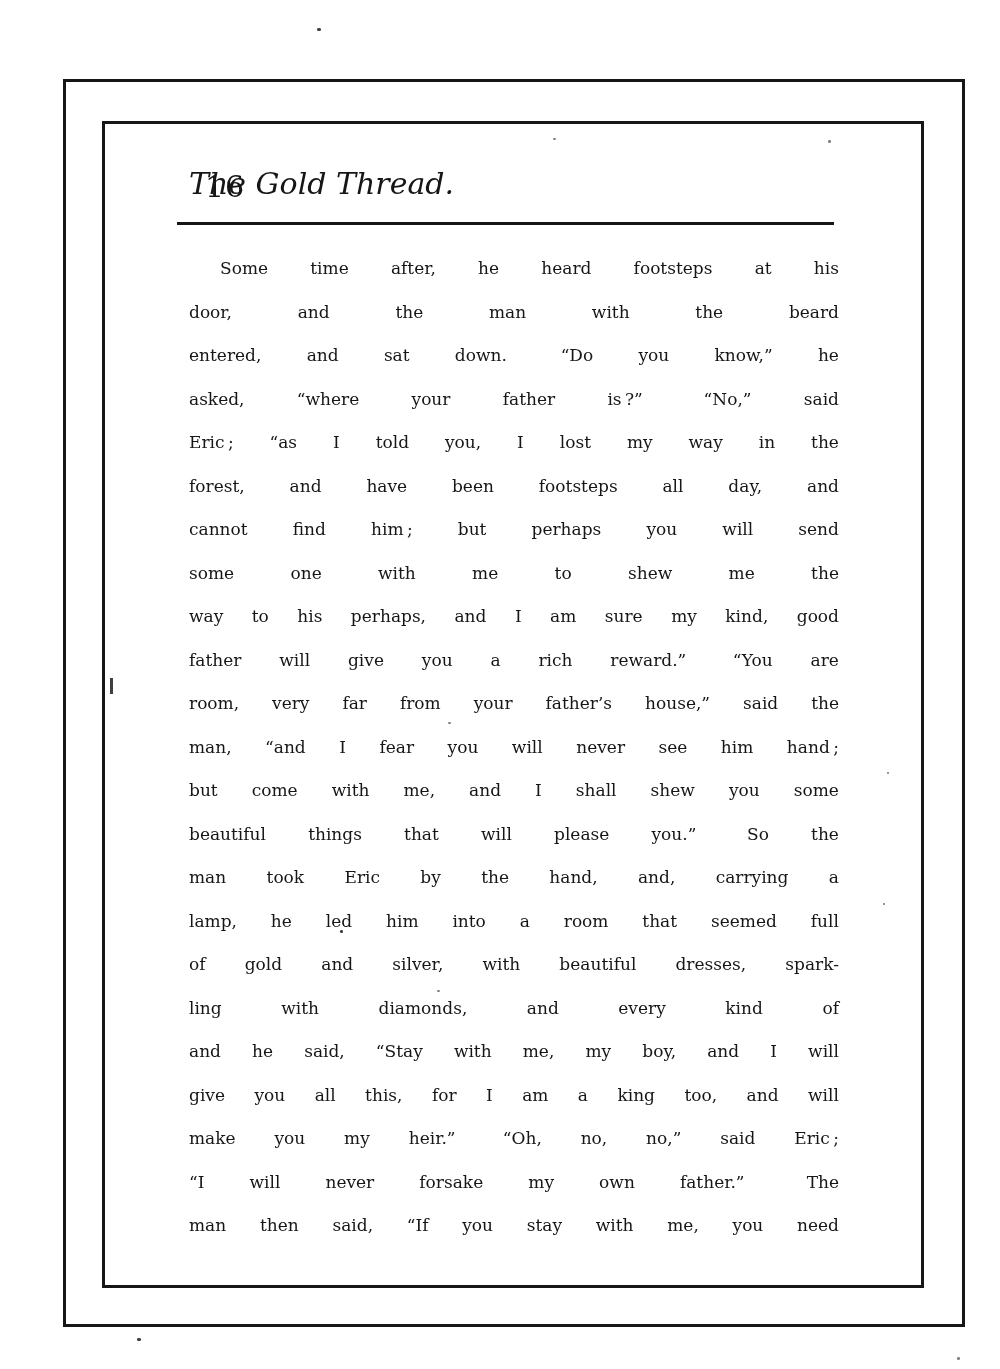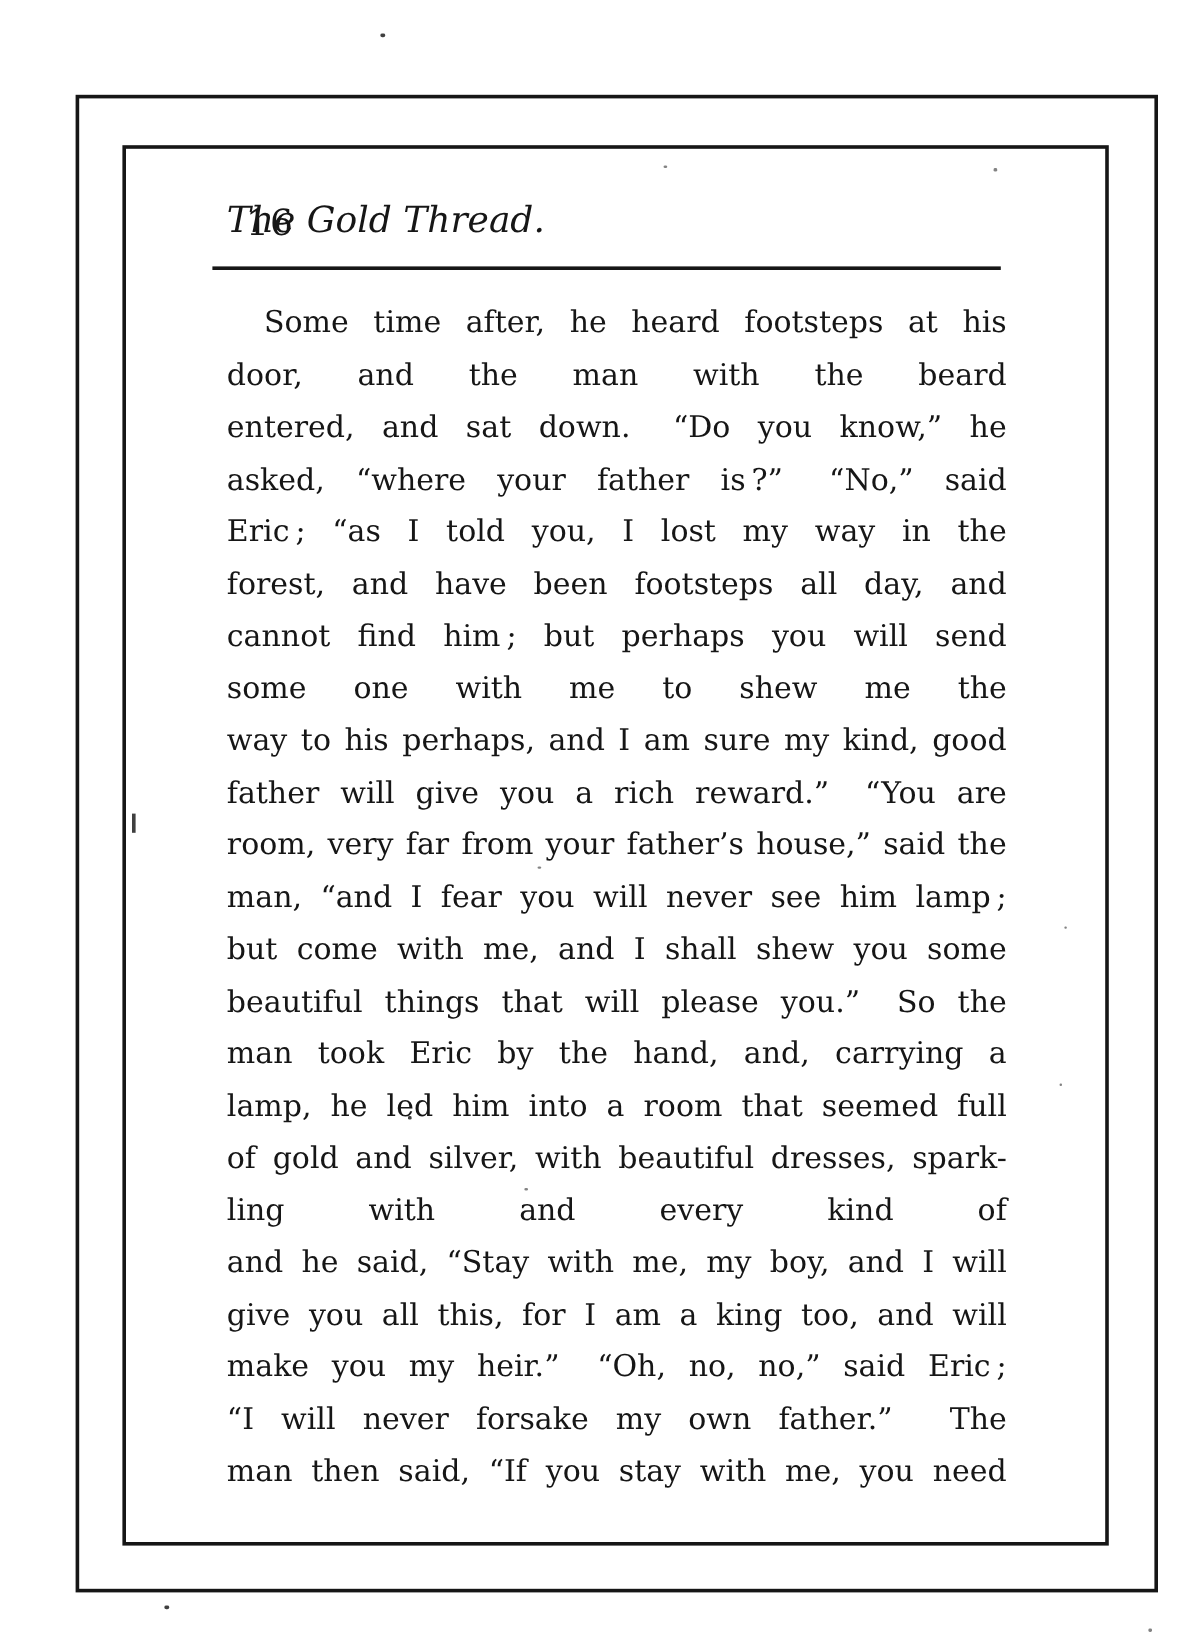--- a/index.html
+++ b/index.html
@@ -58,21 +58,21 @@
   .text-body {
     position: absolute;
     left: 189px; top: 247px;
     width: 650px;
   }
   .line {
     display: flex;
     justify-content: space-between;
     height: 43.5px;
     line-height: 43.5px;
-    font-size: 25px;
+    font-size: 17px;
     white-space: pre;
   }
   .line:first-child { padding-left: 31px; }
   .line span { white-space: pre; }
 
   
   .speck {
     position: absolute;
     background: #1d1d1d;
     border-radius: 40%;
@@ -95,27 +95,27 @@
     <div class="line"><span>door,</span><span>and</span><span>the</span><span>man</span><span>with</span><span>the</span><span>beard</span></div>
     <div class="line"><span>entered,</span><span>and</span><span>sat</span><span>down. </span><span>“Do</span><span>you</span><span>know,”</span><span>he</span></div>
     <div class="line"><span>asked,</span><span>“where</span><span>your</span><span>father</span><span>is ?” </span><span>“No,”</span><span>said</span></div>
     <div class="line"><span>Eric ;</span><span>“as</span><span>I</span><span>told</span><span>you,</span><span>I</span><span>lost</span><span>my</span><span>way</span><span>in</span><span>the</span></div>
     <div class="line"><span>forest,</span><span>and</span><span>have</span><span>been</span><span>footsteps</span><span>all</span><span>day,</span><span>and</span></div>
     <div class="line"><span>cannot</span><span>find</span><span>him ;</span><span>but</span><span>perhaps</span><span>you</span><span>will</span><span>send</span></div>
     <div class="line"><span>some</span><span>one</span><span>with</span><span>me</span><span>to</span><span>shew</span><span>me</span><span>the</span></div>
     <div class="line"><span>way</span><span>to</span><span>his</span><span>perhaps,</span><span>and</span><span>I</span><span>am</span><span>sure</span><span>my</span><span>kind,</span><span>good</span></div>
     <div class="line"><span>father</span><span>will</span><span>give</span><span>you</span><span>a</span><span>rich</span><span>reward.” </span><span>“You</span><span>are</span></div>
     <div class="line"><span>room,</span><span>very</span><span>far</span><span>from</span><span>your</span><span>father’s</span><span>house,”</span><span>said</span><span>the</span></div>
-    <div class="line"><span>man,</span><span>“and</span><span>I</span><span>fear</span><span>you</span><span>will</span><span>never</span><span>see</span><span>him</span><span>lamp ;</span></div>
+    <div class="line"><span>man,</span><span>“and</span><span>I</span><span>fear</span><span>you</span><span>will</span><span>never</span><span>see</span><span>him</span><span>hand ;</span></div>
     <div class="line"><span>but</span><span>come</span><span>with</span><span>me,</span><span>and</span><span>I</span><span>shall</span><span>shew</span><span>you</span><span>some</span></div>
     <div class="line"><span>beautiful</span><span>things</span><span>that</span><span>will</span><span>please</span><span>you.” </span><span>So</span><span>the</span></div>
     <div class="line"><span>man</span><span>took</span><span>Eric</span><span>by</span><span>the</span><span>hand,</span><span>and,</span><span>carrying</span><span>a</span></div>
     <div class="line"><span>lamp,</span><span>he</span><span>led</span><span>him</span><span>into</span><span>a</span><span>room</span><span>that</span><span>seemed</span><span>full</span></div>
     <div class="line"><span>of</span><span>gold</span><span>and</span><span>silver,</span><span>with</span><span>beautiful</span><span>dresses,</span><span>spark-</span></div>
-    <div class="line"><span>ling</span><span>with</span><span>and</span><span>every</span><span>kind</span><span>of</span></div>
+    <div class="line"><span>ling</span><span>with</span><span>diamonds,</span><span>and</span><span>every</span><span>kind</span><span>of</span></div>
     <div class="line"><span>and</span><span>he</span><span>said,</span><span>“Stay</span><span>with</span><span>me,</span><span>my</span><span>boy,</span><span>and</span><span>I</span><span>will</span></div>
     <div class="line"><span>give</span><span>you</span><span>all</span><span>this,</span><span>for</span><span>I</span><span>am</span><span>a</span><span>king</span><span>too,</span><span>and</span><span>will</span></div>
     <div class="line"><span>make</span><span>you</span><span>my</span><span>heir.” </span><span>“Oh,</span><span>no,</span><span>no,”</span><span>said</span><span>Eric ;</span></div>
     <div class="line"><span>“I</span><span>will</span><span>never</span><span>forsake</span><span>my</span><span>own</span><span>father.” </span><span>The</span></div>
     <div class="line"><span>man</span><span>then</span><span>said,</span><span>“If</span><span>you</span><span>stay</span><span>with</span><span>me,</span><span>you</span><span>need</span></div>
   </div>
 
 <div class="speck" style="left:317px;top:28px;width:4px;height:3px;"></div>
 <div class="speck faint" style="left:553px;top:138px;width:3px;height:2px;"></div>
 <div class="speck faint" style="left:828px;top:140px;width:3px;height:3px;"></div>

